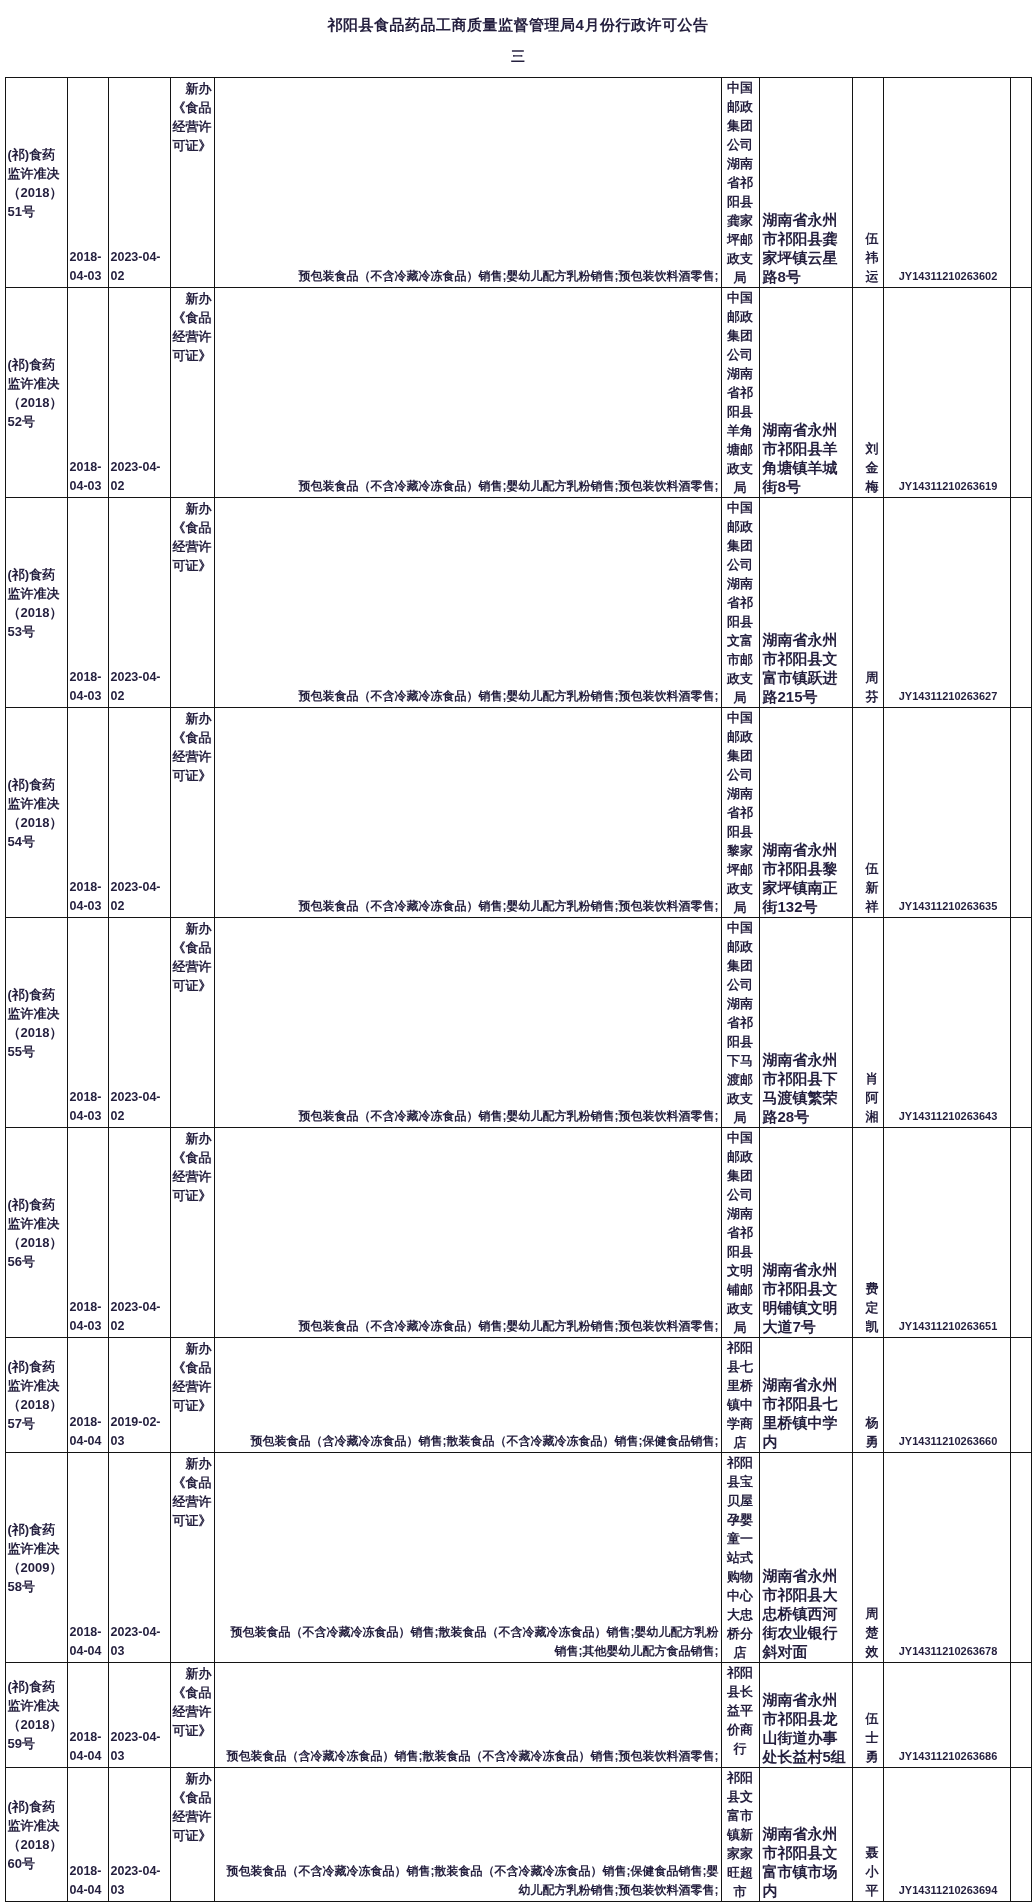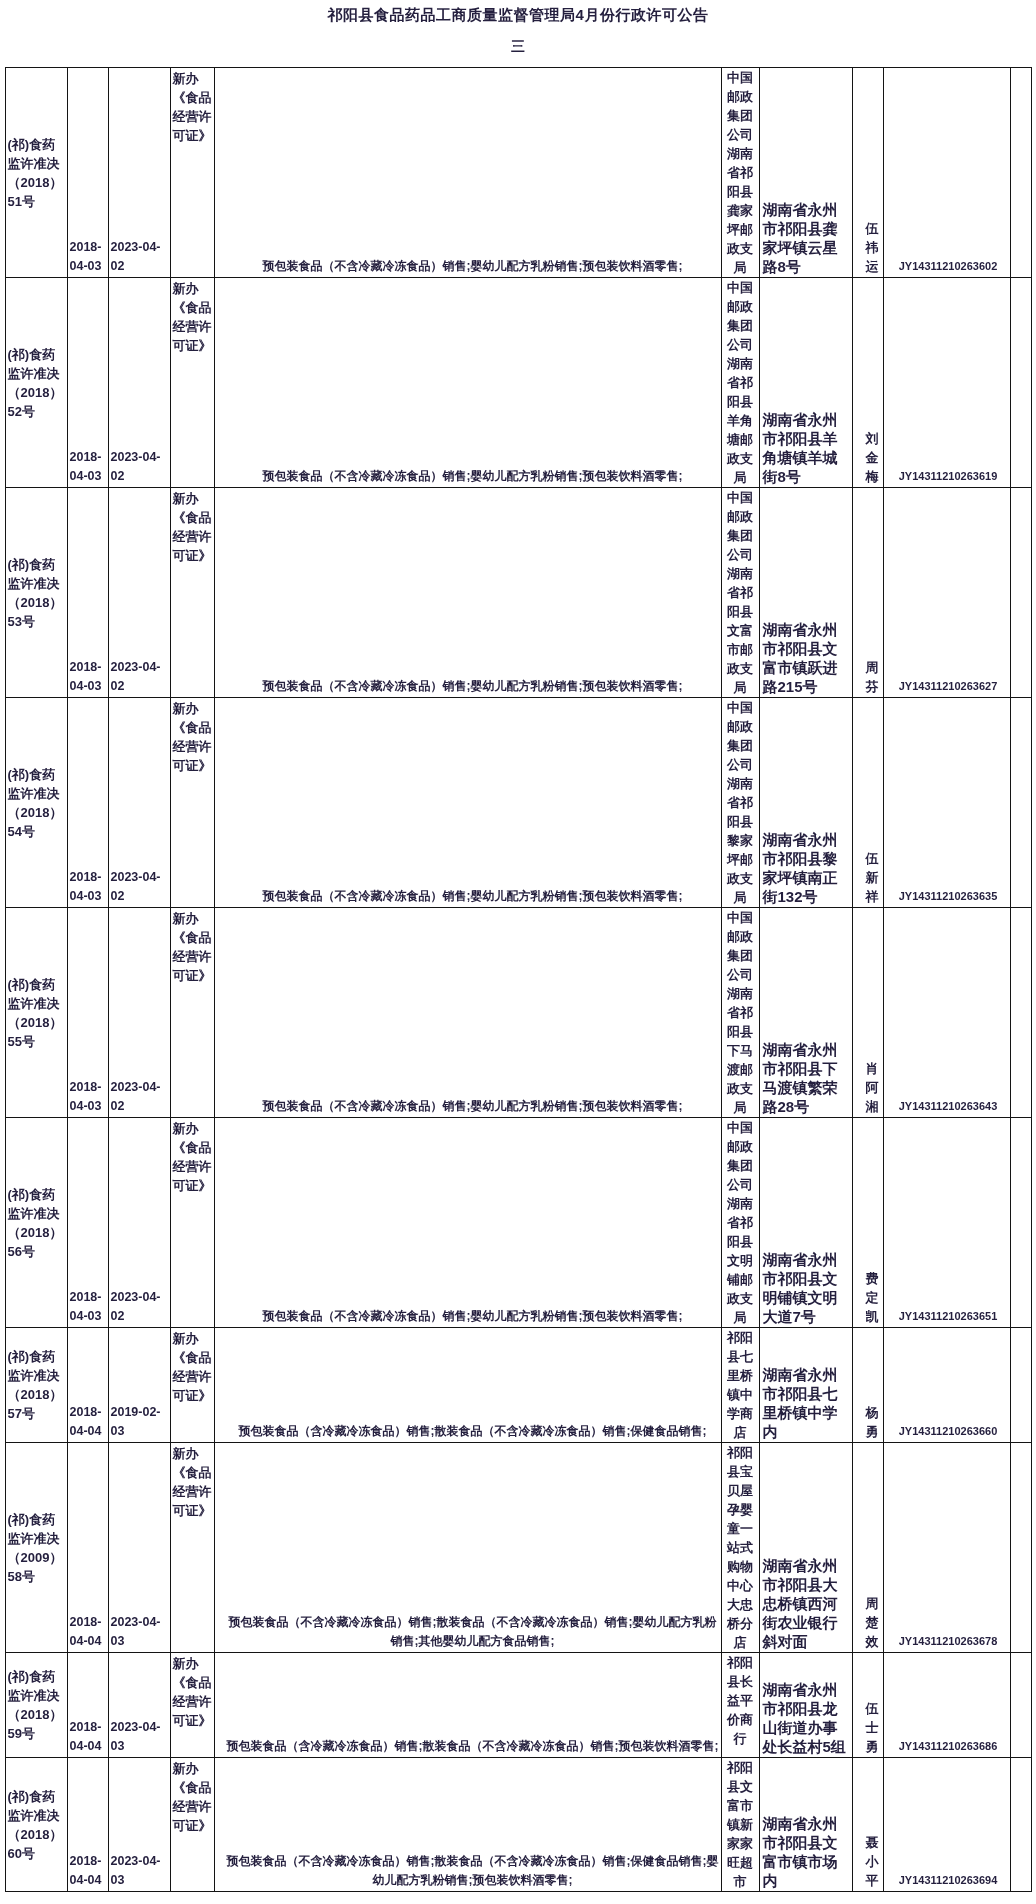--- a/index.html
+++ b/index.html
@@ -3,43 +3,43 @@
 <meta charset="utf-8">
 <style>
   html,body{margin:0;padding:0;}
   body{
     width:1036px;height:1904px;background:#ffffff;
     font-family:"Liberation Sans","DejaVu Sans",sans-serif;
     color:#241f3e;
   }
   .doc-title{
     text-align:center;font-weight:bold;font-size:15px;
-    padding-top:6px;letter-spacing:.5px;
+    padding-top:16px;letter-spacing:.5px;
   }
   .doc-subtitle{
     text-align:center;font-weight:bold;font-size:14px;margin-top:13px;
   }
   table.license-table{
     border-collapse:collapse;table-layout:fixed;
     width:1026px;margin:11px auto 0 auto;
   }
   td{
     border:1px solid #141414;
     font-weight:bold;
     padding:1px 2px;
     box-sizing:border-box;
     line-height:19px;
     word-break:normal;
     overflow:hidden;
   }
   td.c1{width:62px;vertical-align:middle;text-align:left;font-size:13px;}
   td.c2{width:41px;vertical-align:bottom;text-align:left;font-size:12.5px;}
   td.c3{width:62px;vertical-align:bottom;text-align:left;font-size:12.5px;}
-  td.c4{width:44px;vertical-align:top;text-align:left;font-size:13px;}
-  td.c5{width:507px;vertical-align:bottom;text-align:center;font-size:12px;padding-left:12px;}
+  td.c4{width:44px;vertical-align:top;text-align:right;font-size:13px;}
+  td.c5{width:507px;vertical-align:bottom;text-align:right;font-size:12px;padding-left:12px;}
   td.c6{width:38px;vertical-align:top;text-align:center;font-size:13px;padding:0 4px;}
   td.c7{width:93px;vertical-align:bottom;text-align:left;font-size:15px;padding-left:3px;padding-right:3px;}
   td.c8{width:31px;vertical-align:bottom;text-align:right;font-size:13px;padding:1px 4px;}
   td.c9{width:127px;vertical-align:bottom;text-align:center;font-size:11px;padding-left:5px;}
   td.c10{width:21px;}
   tbody tr:nth-child(1){height:210px;}
   tbody tr:nth-child(2){height:200px;}
   tbody tr:nth-child(3){height:202px;}
   tbody tr:nth-child(4){height:200px;}
   tbody tr:nth-child(5){height:200px;}

